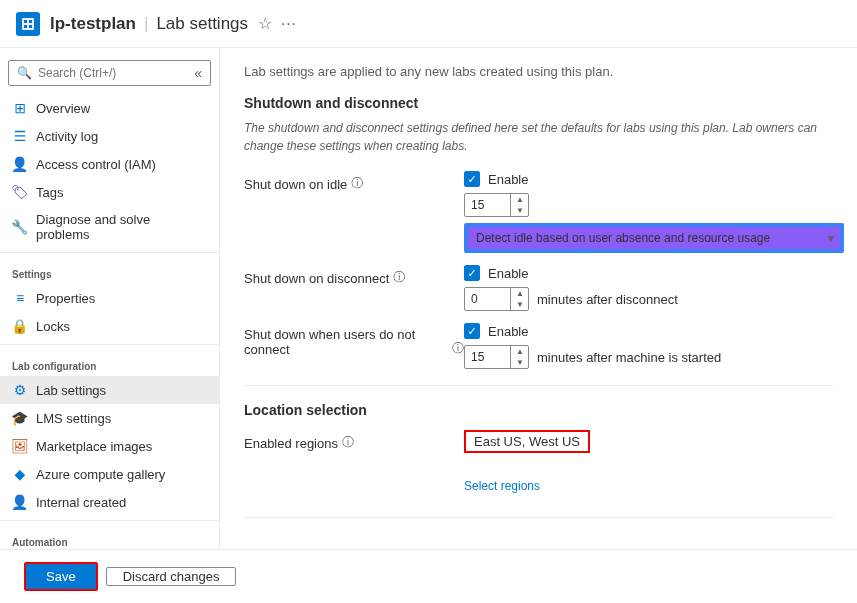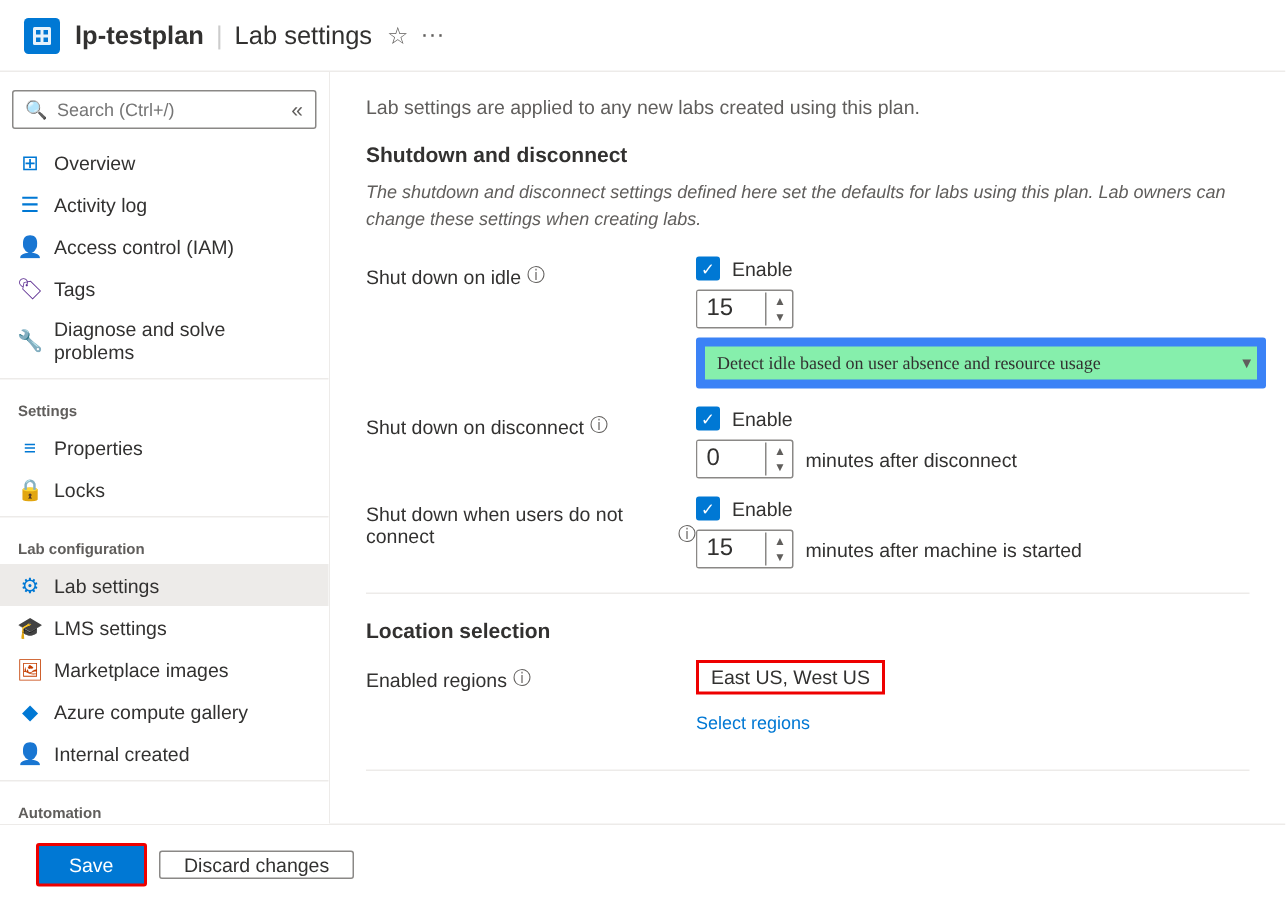--- a/index.html
+++ b/index.html
@@ -41,32 +41,32 @@
     .section-desc { font-size: 12px; color: #605e5c; margin-bottom: 16px; line-height: 1.5; font-style: italic; }
 
     .settings-row { display: flex; align-items: flex-start; margin-bottom: 12px; }
     .settings-label { width: 220px; flex-shrink: 0; font-size: 13px; color: #323130; padding-top: 4px; display: flex; align-items: flex-end; gap: 4px; }
     .info-icon { color: #605e5c; font-size: 12px; cursor: help; }
     .settings-controls { display: flex; flex-direction: column; gap: 6px; }
     .settings-controls-row { display: flex; align-items: center; gap: 8px; }
     .checkbox-blue { width: 16px; height: 16px; background: #0078d4; border: 1px solid #0078d4; border-radius: 2px; display: flex; align-items: center; justify-content: center; color: #fff; font-size: 11px; cursor: pointer; flex-shrink: 0; }
 
     .number-input-wrap { display: flex; align-items: center; border: 1px solid #8a8886; border-radius: 2px; width: 65px; }
-    .number-input { border: none; outline: none; width: 45px; padding: 3px 6px; font-size: 16px; color: #323130; }
+    .number-input { border: none; outline: none; width: 45px; padding: 3px 6px; font-size: 12px; color: #323130; }
     .spin-btns { display: flex; flex-direction: column; border-left: 1px solid #8a8886; }
     .spin-btn { display: flex; align-items: center; justify-content: center; width: 18px; height: 11px; cursor: pointer; color: #605e5c; font-size: 8px; border: none; background: none; padding: 0; }
 
     .select-wrap { position: relative; display: inline-flex; align-items: center; }
-    .select-dropdown { border: 6px solid #3b82f6; border-radius: 2px; padding: 4px 28px 4px 8px; font-size: 12px; appearance: none; background: #86efac; color: #323130; min-width: 380px; cursor: pointer; outline: none; font-family: Liberation Serif, serif; }
+    .select-dropdown { border: 4px solid #3b82f6; border-radius: 2px; padding: 4px 28px 4px 8px; font-size: 12px; appearance: none; background: #8b5cf6; color: #323130; min-width: 380px; cursor: pointer; outline: none; }
     .select-caret { position: absolute; right: 8px; color: #605e5c; font-size: 10px; pointer-events: none; }
 
     .section-separator { border: none; border-top: 1px solid #edebe9; margin: 16px 0; }
 
     .location-value { font-size: 13px; color: #323130; border: 2px solid #e00; padding: 2px 8px; display: inline-block; }
-    .select-regions-link { color: #0078d4; font-size: 12px; cursor: pointer; text-decoration: none; display: block; margin-top: 6px; }
+    .select-regions-link { color: #0078d4; font-size: 12px; cursor: pointer; text-decoration: none; display: block; margin-top: 20px; }
 
     
     .footer { border-top: 1px solid #edebe9; padding: 12px 24px; display: flex; align-items: center; gap: 8px; background: #fff; }
     .btn-primary { background: #0078d4; color: #fff; border: 2px solid #e00; border-radius: 2px; padding: 5px 20px; font-size: 13px; cursor: pointer; font-weight: 500; }
     .btn-secondary { background: #fff; color: #323130; border: 1px solid #8a8886; border-radius: 2px; padding: 1px 16px; font-size: 13px; cursor: pointer; }
 
     
     .icon-blue { color: #0078d4; }
     .icon-orange { color: #c43e00; }
     .icon-purple { color: #5c2d91; }

